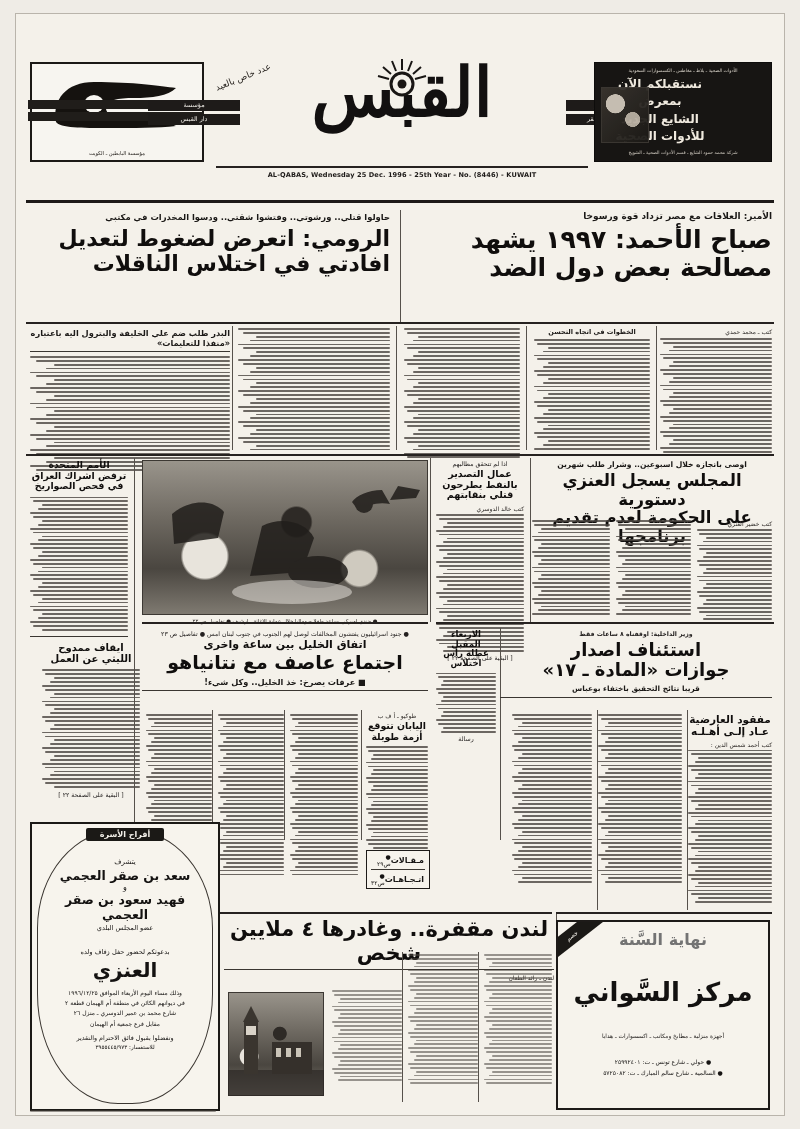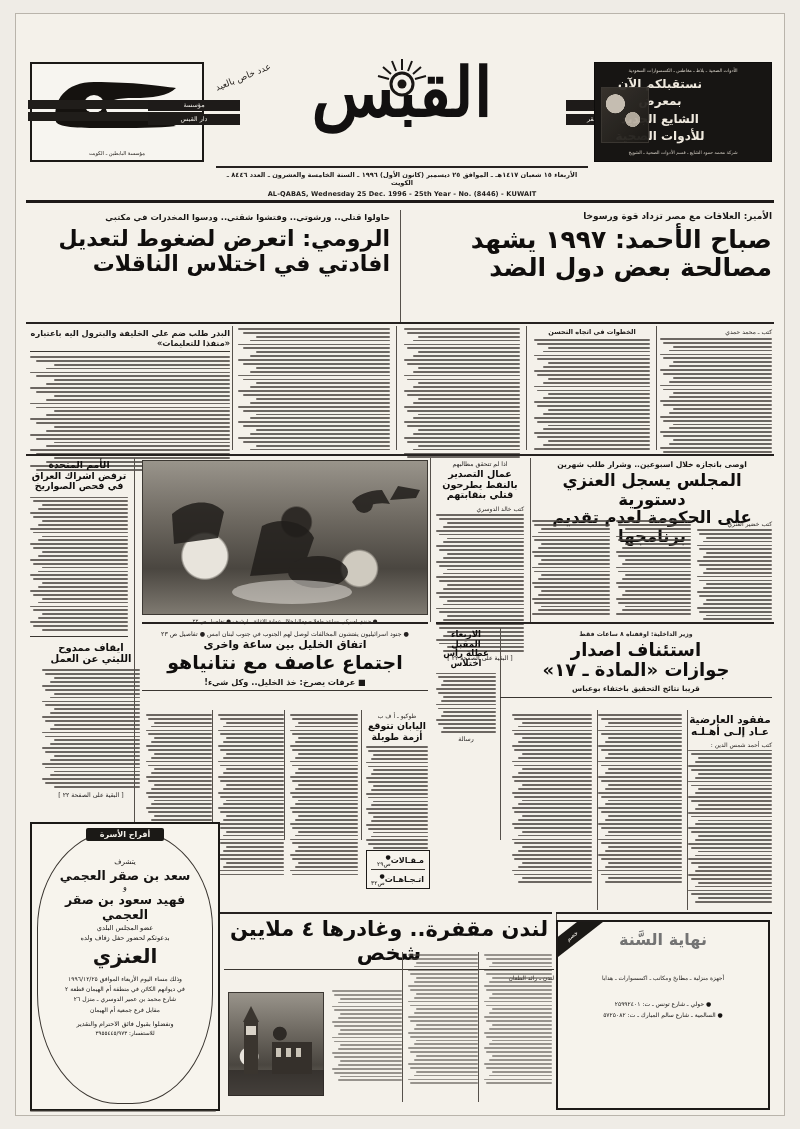--- a/index.html
+++ b/index.html
@@ -182,21 +182,20 @@
         <div>نستقبلكم الآن</div>
         <div>بمعرض</div>
         <div>الشايع الجديد</div>
         <div>للأدوات الصحية</div>
       </div>
       <div class="foot">شركة محمد حمود الشايع ـ قسم الأدوات الصحية ـ الشويخ</div>
     </div>
 
     <div class="datebar">
       <div class="hr2" style="margin-bottom:3px"></div>
-      <div class="arline ar">الأربعاء ١٥ شعبان ١٤١٧هـ ـ الموافق ٢٥ ديسمبر (كانون الأول) ١٩٩٦ ـ السنة الخامسة والعشرون ـ العدد ٨٤٤٦ ـ الكويت</div>
       <div class="enline">AL-QABAS, Wednesday 25 Dec. 1996 - 25th Year - No. (8446) - KUWAIT</div>
     </div>
   </div>
 
   <div class="hr3" style="position:absolute;left:10px;top:186px;width:748px;"></div>
 
   <div class="vrule" style="left:384px;top:196px;height:112px;"></div>
 
   <div class="col ar" style="right:12px;top:196px;width:366px;">
     <div class="kicker">الأمير: العلاقات مع مصر تزداد قوة ورسوخا</div>
@@ -1037,21 +1036,21 @@
     <div class="frame"></div>
     <div style="position:absolute;left:0;right:0;top:6px;text-align:center;font-size:8px;font-weight:700;color:#f2efe8;">
       <span style="background:#1b1916;padding:2px 14px;border-radius:2px;">أفراح الأسرة</span>
     </div>
     <div class="ar ctr" style="position:absolute;left:14px;right:14px;top:34px;color:#141211;">
       <div style="font-size:7px;">يتشرف</div>
       <div style="font-size:12.5px;font-weight:700;margin-top:2px;">سعد بن صقر العجمي</div>
       <div style="font-size:8px;">و</div>
       <div style="font-size:12.5px;font-weight:700;">فهيد سعود بن صقر العجمي</div>
       <div style="font-size:6.6px;margin-top:2px;">عضو المجلس البلدي</div>
-      <div style="font-size:6.6px;margin-top:2px;">بدعوتكم لحضور حفل زفاف ولده</div>
+      <div style="font-size:6.6px;margin-top:16px;">بدعوتكم لحضور حفل زفاف ولده</div>
       <div style="font-size:20px;font-weight:700;margin-top:2px;">العنزي</div>
       <div style="font-size:6px;margin-top:6px;line-height:1.7;">
         <div>وذلك مساء اليوم الأربعاء الموافق ١٩٩٦/١٢/٢٥</div>
         <div>في ديوانهم الكائن في منطقة أم الهيمان قطعة ٢</div>
         <div>شارع محمد بن عمير الدوسري ـ منزل ٢٦</div>
         <div>مقابل فرع جمعية أم الهيمان</div>
       </div>
       <div style="font-size:6.4px;margin-top:5px;">وتفضلوا بقبول فائق الاحترام والتقدير</div>
       <div style="font-size:5.6px;margin-top:2px;">للاستفسار: ٣٩٥٥٤٤٥/٩٧٣</div>
     </div>
@@ -1181,20 +1180,21 @@
     </div>
   </div>
   <div class="vrule" style="left:386px;top:938px;height:150px;"></div>
   <div class="vrule" style="left:462px;top:938px;height:150px;"></div>
   <div class="vrule" style="left:540px;top:900px;height:192px;"></div>
 
   <div class="boxad" style="position:absolute;right:14px;top:906px;width:210px;height:186px;overflow:hidden;">
     <div style="position:absolute;left:-22px;top:6px;width:72px;height:16px;background:#1b1916;color:#f2efe8;font-size:6px;text-align:center;line-height:16px;transform:rotate(-38deg);">خصم</div>
     <div class="ar ctr" style="padding:8px 10px 0;">
       <div style="font-size:16px;font-weight:700;color:#737373;">نهاية السَّنة</div>
+      <div class="swan" style="font-size:26px;margin-top:28px;">مركز السَّواني</div>
       <div style="font-size:5.8px;margin-top:26px;color:#1e1b19;">أجهزة منزلية ـ مطابخ ومكاتب ـ اكسسوارات ـ هدايا</div>
       <div style="font-size:6px;margin-top:18px;color:#161413;line-height:1.8;">
         <div>● حولي ـ شارع تونس ـ ت: ٢٥٩٩٢٤٠١</div>
         <div>● السالمية ـ شارع سالم المبارك ـ ت: ٥٧٢٥٠٨٢</div>
       </div>
     </div>
   </div>
 
   <div class="col ar" style="left:14px;top:1096px;width:186px;">
     <div class="body-lines light">

